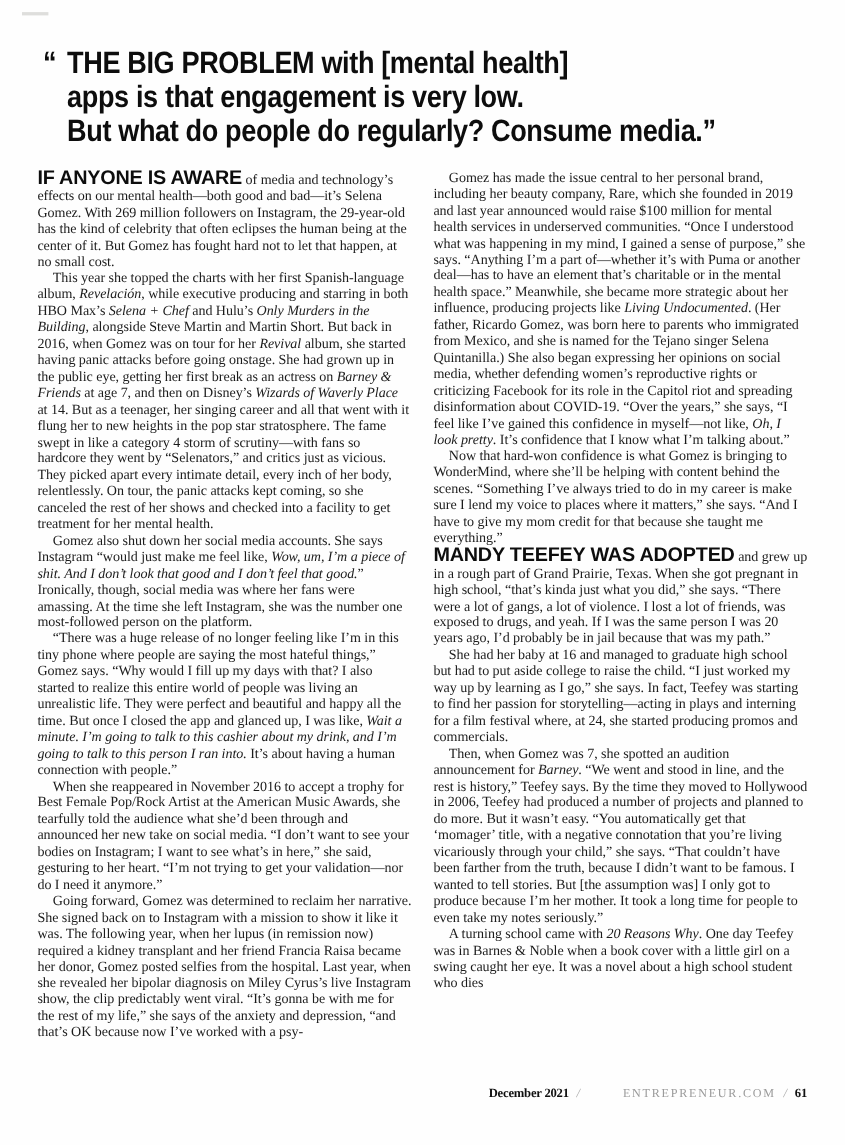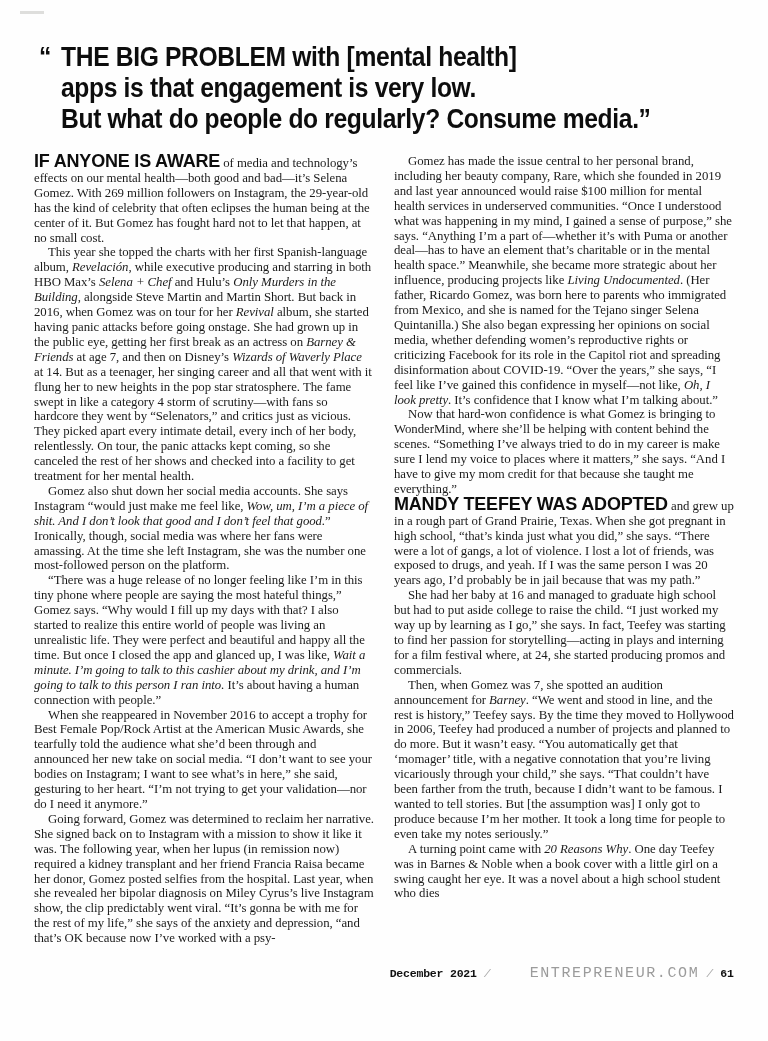--- a/index.html
+++ b/index.html
@@ -76,41 +76,41 @@
     font-weight: bold;
     font-size: 18px;
     letter-spacing: -0.2px;
     color: #0d0d0d;
   }
   .para em { font-style: italic; }
   
   .footer {
     position: absolute;
     right: 34px;
-    top: 965px;
-    font-family: Liberation Mono, monospace;
+    top: 988px;
+    font-family: Liberation Serif, serif;
     font-size: 11.5px;
     display: flex;
-    align-items: center;
+    align-items: flex-start;
     gap: 7px;
     white-space: nowrap;
   }
   .footer-issue {
     font-weight: bold;
     color: #111111;
     letter-spacing: -0.2px;
   }
   .footer-sep {
     color: #a9a9a9;
     font-style: italic;
   }
   .footer-site {
     color: #9b9b9b;
     letter-spacing: 1.6px;
-    font-size: 15px;
+    font-size: 11px;
     padding-left: 32px;
   }
   .footer-page {
     font-weight: bold;
     color: #111111;
   }
 </style>
 </head>
 <body>
 
@@ -132,21 +132,21 @@
         <p class="para indent"><span>“There was a huge release of no longer feeling like I’m in this tiny phone where people are saying the most hateful things,” Gomez says. “Why would I fill up my days with that? I also started to realize this entire world of people was living an unrealistic life. They were perfect and beautiful and happy all the time. But once I closed the app and glanced up, I was like, </span><em>Wait a minute. I’m going to talk to this cashier about my drink, and I’m going to talk to this person I ran into.</em><span> It’s about having a human connection with people.”</span></p>
         <p class="para indent"><span>When she reappeared in November 2016 to accept a trophy for Best Female Pop/Rock Artist at the American Music Awards, she tearfully told the audience what she’d been through and announced her new take on social media. “I don’t want to see your bodies on Instagram; I want to see what’s in here,” she said, gesturing to her heart. “I’m not trying to get your validation—nor do I need it anymore.”</span></p>
         <p class="para indent"><span>Going forward, Gomez was determined to reclaim her narrative. She signed back on to Instagram with a mission to show it like it was. The following year, when her lupus (in remission now) required a kidney transplant and her friend Francia Raisa became her donor, Gomez posted selfies from the hospital. Last year, when she revealed her bipolar diagnosis on Miley Cyrus’s live Instagram show, the clip predictably went viral. “It’s gonna be with me for the rest of my life,” she says of the anxiety and depression, “and that’s OK because now I’ve worked with a psy-</span></p>
       </div>
     <div class="col" id="column-right">
         <p class="para indent"><span>Gomez has made the issue central to her personal brand, including her beauty company, Rare, which she founded in 2019 and last year announced would raise $100 million for mental health services in underserved communities. “Once I understood what was happening in my mind, I gained a sense of purpose,” she says. “Anything I’m a part of—whether it’s with Puma or another deal—has to have an element that’s charitable or in the mental health space.” Meanwhile, she became more strategic about her influence, producing projects like </span><em>Living Undocumented</em><span>. (Her father, Ricardo Gomez, was born here to parents who immigrated from Mexico, and she is named for the Tejano singer Selena Quintanilla.) She also began expressing her opinions on social media, whether defending women’s reproductive rights or criticizing Facebook for its role in the Capitol riot and spreading disinformation about COVID-19. “Over the years,” she says, “I feel like I’ve gained this confidence in myself—not like, </span><em>Oh, I look pretty</em><span>. It’s confidence that I know what I’m talking about.”</span></p>
         <p class="para indent"><span>Now that hard-won confidence is what Gomez is bringing to WonderMind, where she’ll be helping with content behind the scenes. “Something I’ve always tried to do in my career is make sure I lend my voice to places where it matters,” she says. “And I have to give my mom credit for that because she taught me everything.”</span></p>
         <p class="para section-gap"><span class="lead">MANDY TEEFEY WAS ADOPTED</span><span> and grew up in a rough part of Grand Prairie, Texas. When she got pregnant in high school, “that’s kinda just what you did,” she says. “There were a lot of gangs, a lot of violence. I lost a lot of friends, was exposed to drugs, and yeah. If I was the same person I was 20 years ago, I’d probably be in jail because that was my path.”</span></p>
         <p class="para indent"><span>She had her baby at 16 and managed to graduate high school but had to put aside college to raise the child. “I just worked my way up by learning as I go,” she says. In fact, Teefey was starting to find her passion for storytelling—acting in plays and interning for a film festival where, at 24, she started producing promos and commercials.</span></p>
         <p class="para indent"><span>Then, when Gomez was 7, she spotted an audition announcement for </span><em>Barney</em><span>. “We went and stood in line, and the rest is history,” Teefey says. By the time they moved to Hollywood in 2006, Teefey had produced a number of projects and planned to do more. But it wasn’t easy. “You automatically get that ‘momager’ title, with a negative connotation that you’re living vicariously through your child,” she says. “That couldn’t have been farther from the truth, because I didn’t want to be famous. I wanted to tell stories. But [the assumption was] I only got to produce because I’m her mother. It took a long time for people to even take my notes seriously.”</span></p>
-        <p class="para indent"><span>A turning point came with </span><em>20 Reasons Why</em><span>. One day Teefey was in Barnes &amp; Noble when a book cover with a little girl on a swing caught her eye. It was a novel about a high school student who dies</span></p>
+        <p class="para indent"><span>A turning school came with </span><em>20 Reasons Why</em><span>. One day Teefey was in Barnes &amp; Noble when a book cover with a little girl on a swing caught her eye. It was a novel about a high school student who dies</span></p>
       </div>
   </div>
 
   <div class="footer">
     <span class="footer-issue">December 2021</span>
     <span class="footer-sep">/</span>
     <span class="footer-site">ENTREPRENEUR.COM</span>
     <span class="footer-sep">/</span>
     <span class="footer-page">61</span>
   </div>

